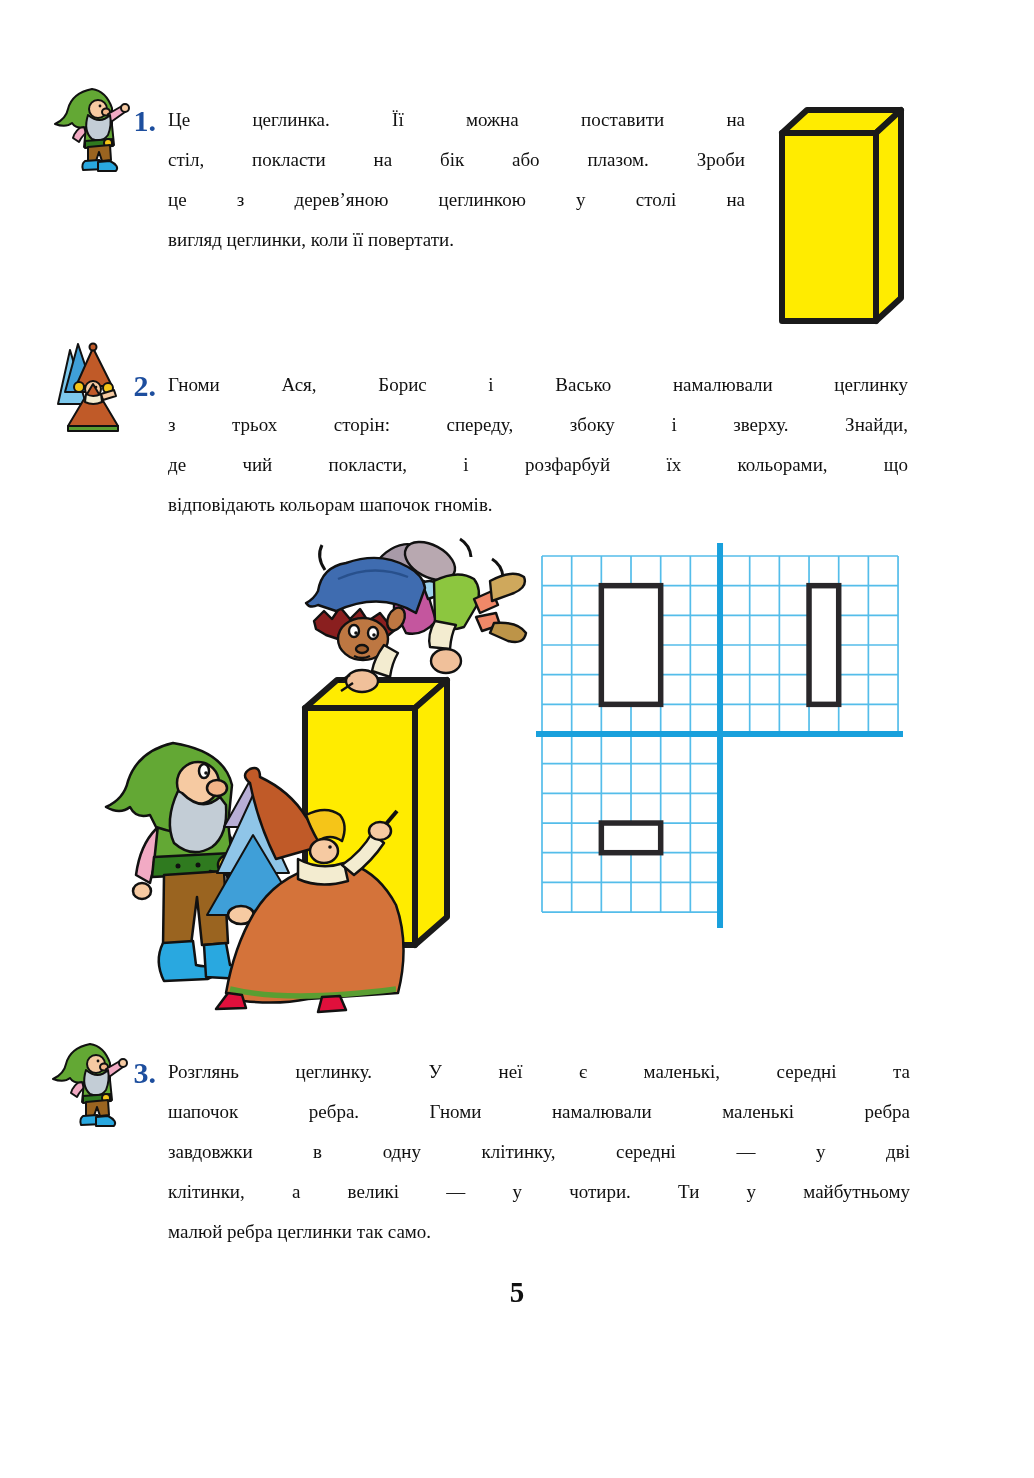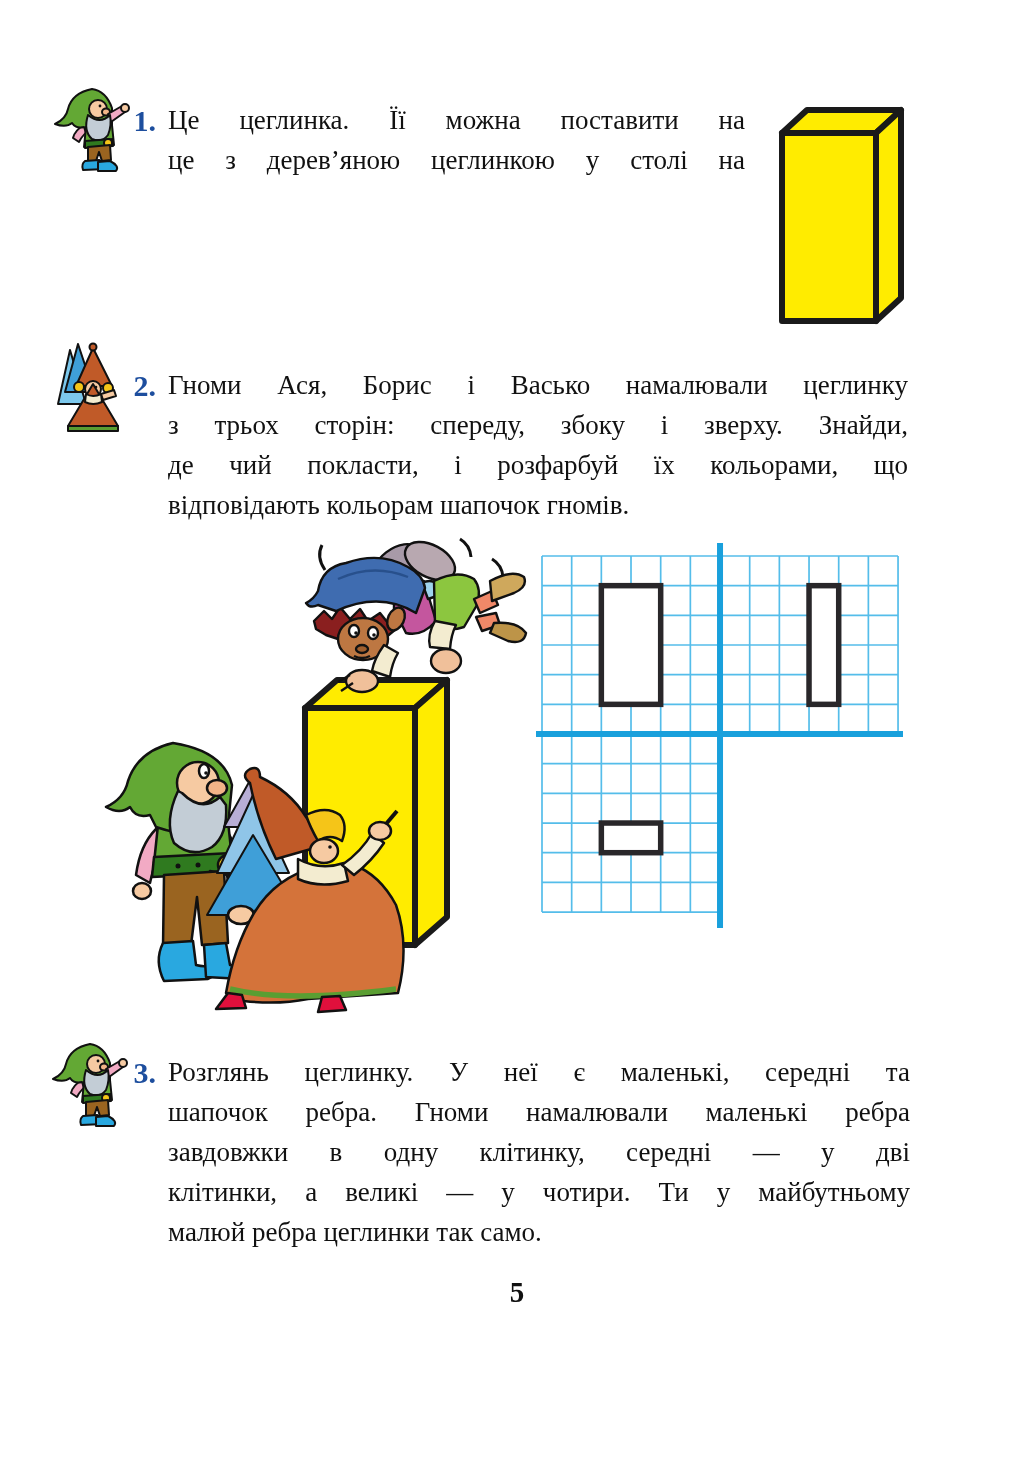--- a/index.html
+++ b/index.html
@@ -8,21 +8,21 @@
     width:1034px;height:1478px;position:relative;background:#ffffff;
     font-family:"Liberation Serif","DejaVu Serif",serif;color:#111;
     overflow:hidden;
   }
   .abs{position:absolute;}
   .task-num{
     position:absolute;width:58px;text-align:right;
     font-size:30px;line-height:40px;font-weight:bold;color:#1d4e9e;
   }
   .task-text{
-    position:absolute;font-size:27px;line-height:40px;color:#111;
+    position:absolute;font-size:19px;line-height:40px;color:#111;
   }
   .tline{text-align:justify;text-align-last:justify;}
   .tline.last{text-align-last:left;}
   .page-num{
     position:absolute;top:1276px;left:0;width:1034px;text-align:center;
     font-size:29px;font-weight:bold;color:#111;
   }
   svg{display:block;}
 </style>
 </head>
@@ -43,21 +43,23 @@
     <circle cx="58" cy="60" r="4" fill="#f5c518"></circle>
     <path d="M38,64 L60,62 L61,77 L52,78 L49,69 L46,78 L38,79 Z" fill="#9a6420"></path>
     <path d="M35,78 L49,77 Q58,81 56,86 L33,87 Q31,81 35,78 Z" fill="#29a8e0"></path>
     <path d="M48,79 L60,78 Q70,83 66,88 L48,88 Z" fill="#29a8e0"></path>
   </g>
 </svg>
 
 <div class="task-num" style="left:98px;top:101px">1.</div>
 <div class="task-text" style="left:168px;top:100px;width:577px">
     <div class="tline">Це цеглинка. Її можна поставити на</div>
+    <div class="tline">стіл, покласти на бік або плазом. Зроби</div>
     <div class="tline">це з дерев’яною цеглинкою у столі на</div>
+    <div class="tline last">вигляд цеглинки, коли її повертати.</div>
   </div>
 
 <svg class="abs" style="left:770px;top:100px" width="138" height="230" viewBox="0 0 138 230">
   <g stroke="#1a1a1a" stroke-width="6" stroke-linejoin="round" fill="#ffec00">
     <polygon points="12,33 106,33 131,10 37,10"></polygon>
     <polygon points="106,33 131,10 131,198 106,221"></polygon>
     <rect x="12" y="33" width="94" height="188"></rect>
   </g>
 </svg>
 

